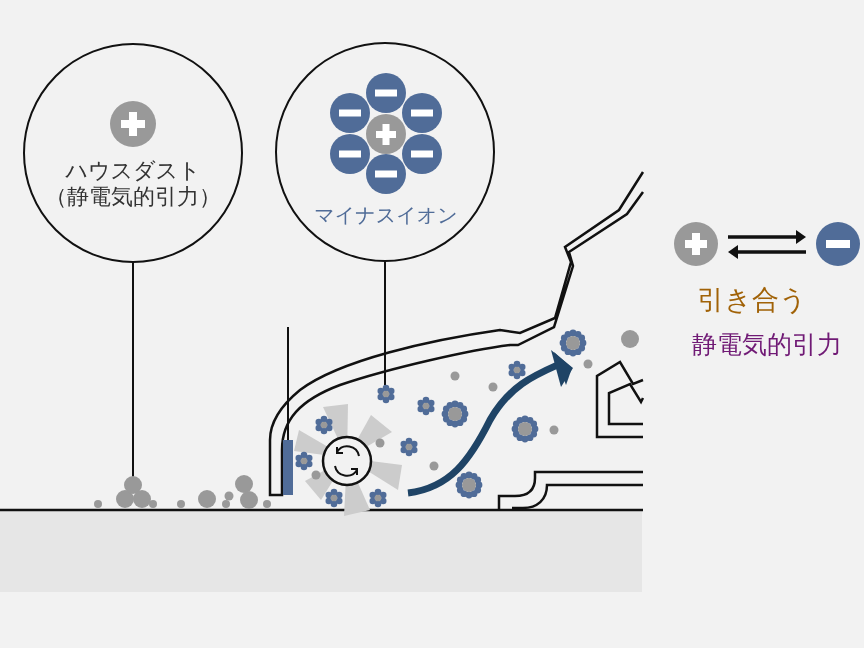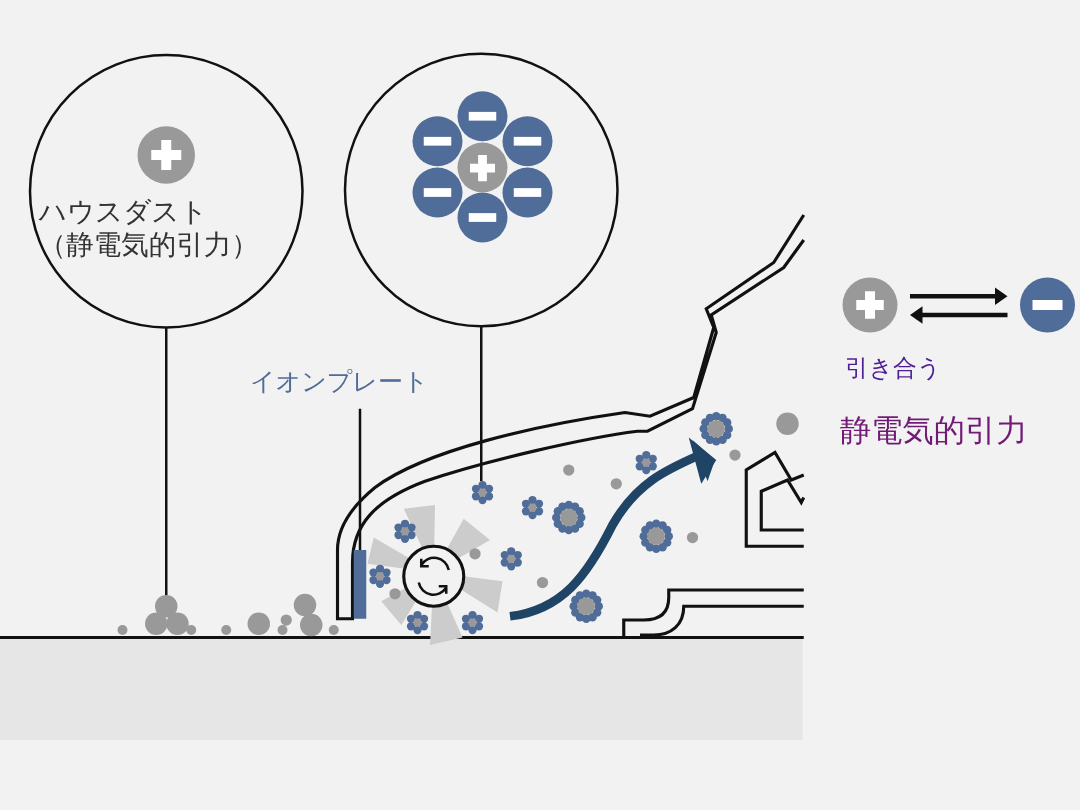--- a/index.html
+++ b/index.html
@@ -1,23 +1,23 @@
 <!DOCTYPE html>
 <html><head>
 <meta charset="utf-8">
 <style>
   html, body { margin: 0; padding: 0; }
   body { width: 864px; height: 648px; background: #f2f2f2; overflow: hidden; position: relative;
          font-family: "DejaVu Sans", "Liberation Sans", sans-serif; }
   #stage { position: absolute; left: 0; top: 0; width: 864px; height: 648px; }
-  .lbl { position: absolute; white-space: nowrap; text-align: left; line-height: 1.2; }
+  .lbl { position: absolute; white-space: nowrap; text-align: center; line-height: 1.2; }
   .dust-label { left: 31px; top: 158px; width: 204px; font-size: 22px; color: #333333; }
   .ion-label { left: 280px; top: 203px; width: 212px; font-size: 20px; color: #506c98; }
   .plate-label { left: 200px; top: 293px; font-size: 20px; color: #506c98; }
-  .attract-label { left: 676px; top: 284px; width: 152px; font-size: 19px; color: #4c1d95; }
+  .attract-label { left: 676px; top: 284px; width: 152px; font-size: 27px; color: #a16207; }
   .coulomb-label { left: 672px; top: 327px; width: 190px; font-size: 25px; color: #701a75; line-height: 1.45; }
 </style>
 </head>
 <body>
 
 <div id="stage">
   <svg width="864" height="648" viewBox="0 0 864 648" xmlns="http://www.w3.org/2000/svg" style="position:absolute;left:0;top:0;">
     <defs>
       <g id="ion-s">
         <circle cx="0" cy="-6" r="3.3" fill="#506c98"></circle>
@@ -171,18 +171,18 @@
     <g>
       <circle cx="838" cy="244" r="22" fill="#506c98"></circle>
       <rect x="826" y="240" width="24" height="8" fill="#fff"></rect>
     </g>
   </svg>
 
   <div class="lbl dust-label">
     <div>ハウスダスト</div>
     <div>（静電気的引力）</div>
   </div>
-  <div class="lbl plate-label">イオンプレート</div>
+  <div class="lbl ion-label">マイナスイオン</div>
   <div class="lbl attract-label">引き合う</div>
   <div class="lbl coulomb-label">
     <div>静電気的引力</div>
   </div>
 </div>
 
 </body></html>

